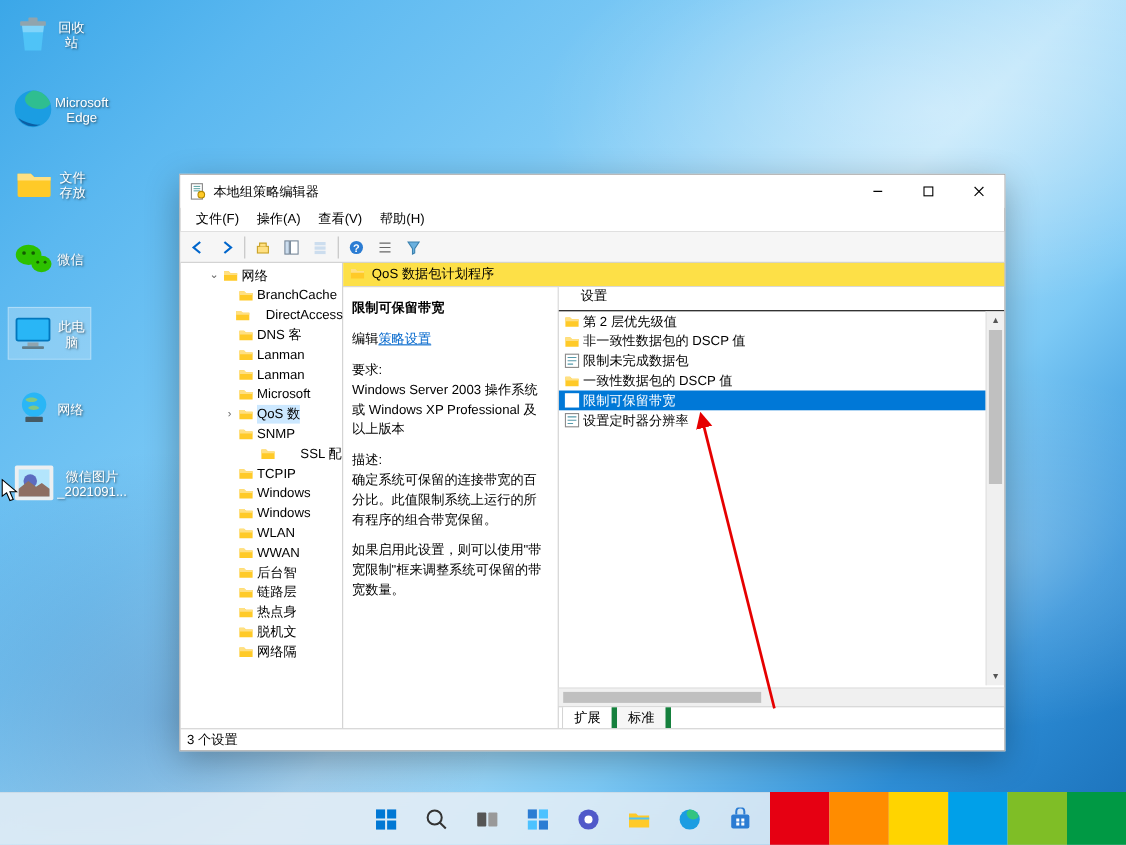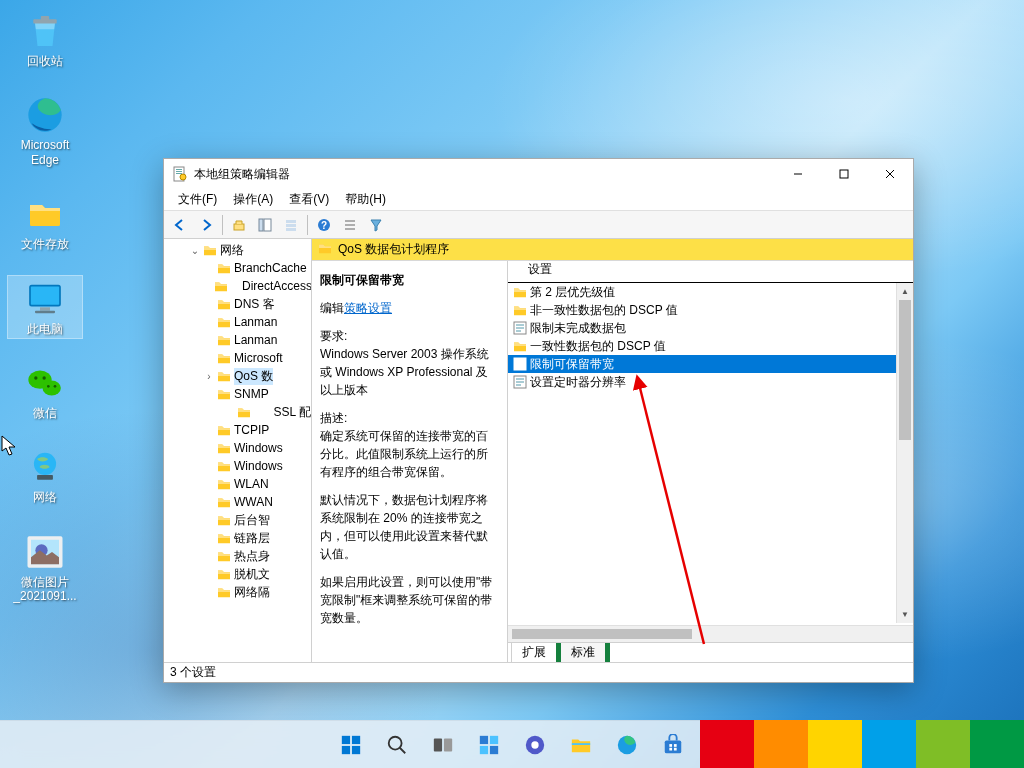--- a/index.html
+++ b/index.html
@@ -7,21 +7,21 @@
 body { background: linear-gradient(135deg, #3ba7e8 0%, #5bb8f0 15%, #7cc9f5 35%, #b8e3fa 55%, #7cc9f5 70%, #2e8fd8 85%, #1a6fb8 100%); position: relative; }
 
 
 body::before { content:""; position:absolute; inset:0; background:
   radial-gradient(ellipse 600px 300px at 850px 100px, rgba(255,255,255,0.35), transparent 60%),
   radial-gradient(ellipse 500px 400px at 150px 650px, rgba(0,60,140,0.25), transparent 60%),
   radial-gradient(ellipse 400px 250px at 900px 500px, rgba(255,255,255,0.25), transparent 65%); }
 
 
 .desktop-icons { position: absolute; top: 8px; left: 8px; display: flex; flex-direction: column; gap: 22px; z-index: 1; }
-.dicon { width: 74px; display: flex; flex-direction: column; align-items: center; cursor: pointer; padding: 2px; }
+.dicon { width: 74px; display: flex; flex-direction: row; align-items: center; cursor: pointer; padding: 2px; }
 .dicon.sel { background: rgba(255,255,255,0.25); outline: 1px solid rgba(255,255,255,0.5); }
 .dicon .glyph { width: 42px; height: 42px; display:flex; align-items:center; justify-content:center; }
 .dicon span { color: #fff; font-size: 12px; text-align: center; text-shadow: 1px 1px 2px rgba(0,0,0,0.6); line-height: 1.2; margin-top: 2px; }
 .cursor { position:absolute; left:1px; top:435px; z-index:5; pointer-events:none; }
 
 
 .window { position: absolute; left: 163px; top: 158px; width: 751px; height: 525px; background: #fff; border: 1px solid #aaa; box-shadow: 0 8px 30px rgba(0,0,0,0.3); z-index: 3; }
 .titlebar { height: 30px; display: flex; align-items: center; padding-left: 8px; background: #fff; }
 .titlebar .app-icon { width:16px; height:16px; margin-right:6px; }
 .titlebar .title { font-size: 12px; color: #000; }
@@ -116,44 +116,44 @@
   <div class="dicon">
     <div class="glyph">
       <svg viewBox="0 0 48 48" width="42" height="36">
           <path fill="#ffca28" d="M4 12h16l4 4h20v22a2 2 0 0 1-2 2H6a2 2 0 0 1-2-2z"></path>
           <path fill="#ffe082" d="M4 12h16l4 4h20v4H4z"></path>
         </svg>
     </div>
     <span>文件存放</span>
   </div>
 
-  <div class="dicon sel">
-    <div class="glyph">
-      <svg viewBox="0 0 48 48" width="40" height="40">
-          <rect x="6" y="8" width="36" height="24" rx="2" fill="#29b6f6"></rect>
-          <rect x="6" y="8" width="36" height="24" rx="2" fill="none" stroke="#0277bd" stroke-width="2"></rect>
-          <rect x="18" y="34" width="12" height="4" fill="#90a4ae"></rect>
-          <rect x="12" y="38" width="24" height="3" rx="1" fill="#607d8b"></rect>
-        </svg>
-    </div>
-    <span>此电脑</span>
-  </div>
-
   <div class="dicon">
     <div class="glyph">
       <svg viewBox="0 0 48 48" width="40" height="40">
           <ellipse cx="18" cy="20" rx="14" ry="11" fill="#2dc100"></ellipse>
           <ellipse cx="32" cy="30" rx="11" ry="9" fill="#2dc100"></ellipse>
           <circle cx="13" cy="18" r="2" fill="#135c00"></circle>
           <circle cx="23" cy="18" r="2" fill="#135c00"></circle>
           <circle cx="28" cy="28" r="1.6" fill="#135c00"></circle>
           <circle cx="36" cy="28" r="1.6" fill="#135c00"></circle>
         </svg>
     </div>
     <span>微信</span>
+  </div>
+
+  <div class="dicon sel">
+    <div class="glyph">
+      <svg viewBox="0 0 48 48" width="40" height="40">
+          <rect x="6" y="8" width="36" height="24" rx="2" fill="#29b6f6"></rect>
+          <rect x="6" y="8" width="36" height="24" rx="2" fill="none" stroke="#0277bd" stroke-width="2"></rect>
+          <rect x="18" y="34" width="12" height="4" fill="#90a4ae"></rect>
+          <rect x="12" y="38" width="24" height="3" rx="1" fill="#607d8b"></rect>
+        </svg>
+    </div>
+    <span>此电脑</span>
   </div>
 
   <div class="dicon">
     <div class="glyph">
       <svg viewBox="0 0 48 48" width="38" height="38">
           <circle cx="24" cy="20" r="14" fill="#29b6f6"></circle>
           <path fill="#81c784" d="M14 14c4-3 10-3 14 0-2 4-12 4-14 0zm3 10c3 3 10 3 13 0-2-4-11-4-13 0z"></path>
           <rect x="14" y="34" width="20" height="6" rx="1" fill="#455a64"></rect>
         </svg>
     </div>
@@ -484,21 +484,20 @@
         <span>QoS 数据包计划程序</span>
       </div>
       <div class="panes">
         <div class="descpane">
           <h4>限制可保留带宽</h4>
           <div><span>编辑</span><a>策略设置</a></div>
           <div class="label">要求:</div>
           <div>Windows Server 2003 操作系统或 Windows XP Professional 及以上版本</div>
           <div class="label">描述:</div>
           <div>确定系统可保留的连接带宽的百分比。此值限制系统上运行的所有程序的组合带宽保留。</div>
-          <div style="margin-top:10px">默认情况下，数据包计划程序将系统限制在 20% 的连接带宽之内，但可以使用此设置来替代默认值。</div>
           <div style="margin-top:10px">如果启用此设置，则可以使用"带宽限制"框来调整系统可保留的带宽数量。</div>
         </div>
         <div class="listpane">
           <div class="listhdr">
             <div class="col">设置</div>
           </div>
           <div class="listbody" id="list-body" style="">
             <div class="li">
                 <span class="ico">
                   <svg width="14" height="12" viewBox="0 0 16 14">

